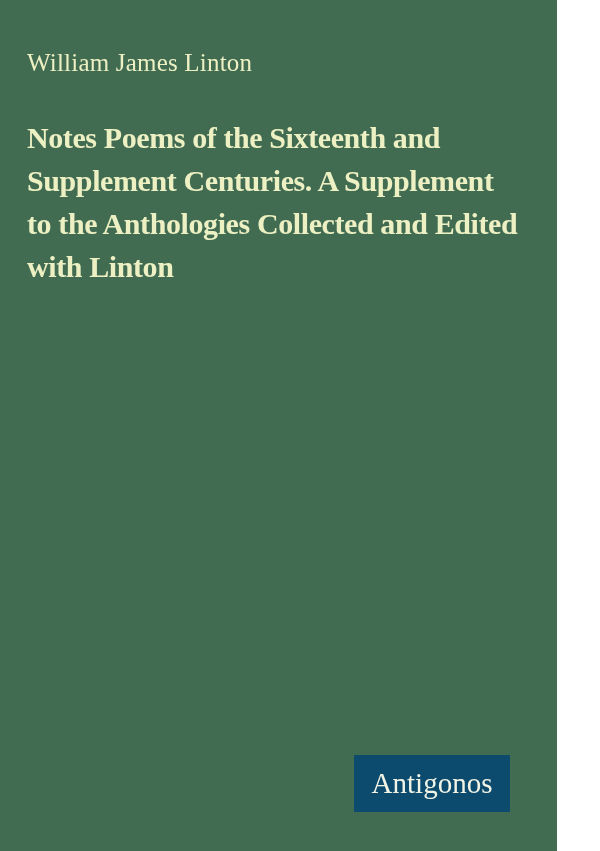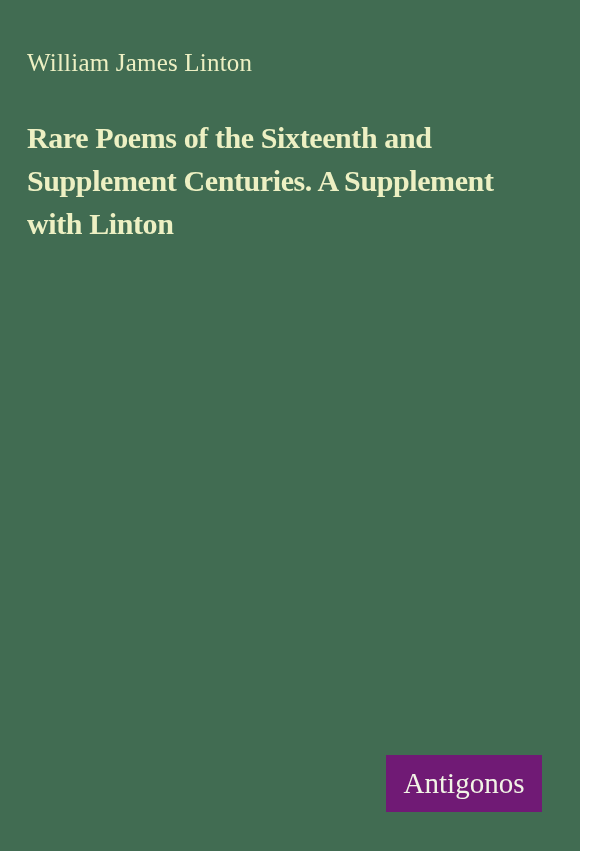--- a/index.html
+++ b/index.html
@@ -7,23 +7,24 @@
     padding: 0;
   }
   body {
     width: 600px;
     height: 851px;
     overflow: hidden;
     font-family: "Liberation Serif", serif;
   }
   .cover {
     position: relative;
-    width: 580px;
+    width: 512px;
     height: 851px;
     background: #416C52;
+    padding-left: 45px;
   }
   .author {
     position: absolute;
     left: 27px;
     top: 49px;
     font-size: 25px;
     font-weight: 400;
     color: #EDF0C3;
     letter-spacing: 0.2px;
     white-space: nowrap;
@@ -38,46 +39,47 @@
     font-weight: 700;
     color: #EDF0C3;
     letter-spacing: -0.4px;
   }
   .title .title-line {
     display: block;
     white-space: nowrap;
   }
   .publisher-box {
     position: absolute;
-    right: 38px;
+    right: 47px;
     bottom: 39px;
     width: 156px;
     height: 57px;
-    background: #701a75;
+    background: #0c4a6e;
     display: flex;
     align-items: center;
     justify-content: center;
   }
   .publisher-name {
     font-size: 29px;
     font-weight: 400;
     color: #F2F4E6;
     white-space: nowrap;
   }
 </style>
 </head>
 <body>
 
 <div class="cover">
 
   <div class="author">William James Linton</div>
 
   <h1 class="title">
-    <span class="title-line">Rare Poems of the Sixteenth and</span>
+    <span class="title-line">Notes Poems of the Sixteenth and</span>
     <span class="title-line">Supplement Centuries. A Supplement</span>
+    <span class="title-line">to the Anthologies Collected and Edited</span>
     <span class="title-line">with Linton</span>
   </h1>
 
   <div class="publisher-box">
     <span class="publisher-name">Antigonos</span>
   </div>
 
 </div>
 
 </body></html>

